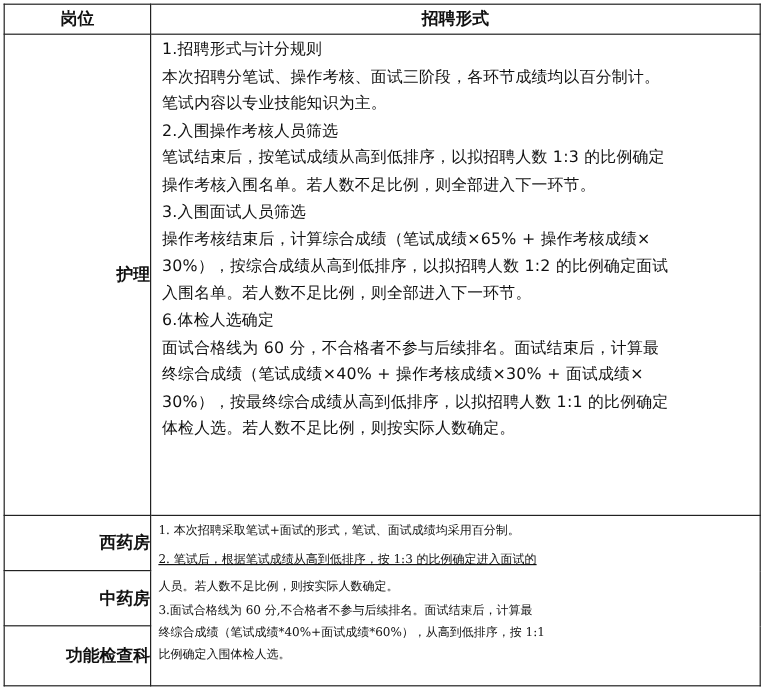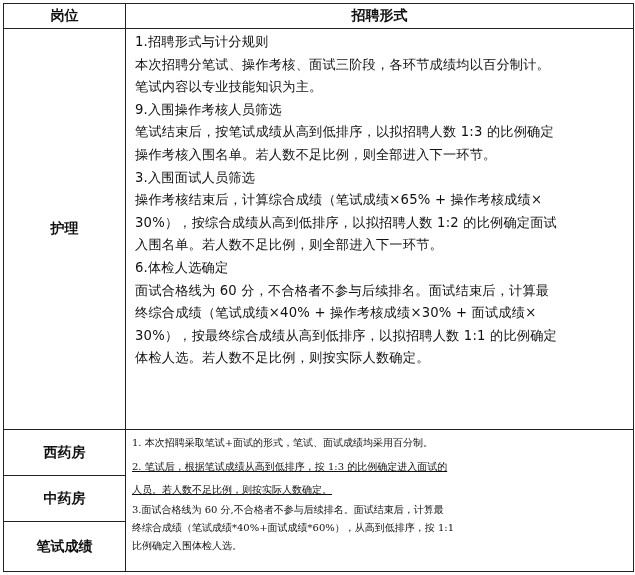--- a/index.html
+++ b/index.html
@@ -4,21 +4,21 @@
   <style>
     html, body { margin: 0; padding: 0; background: #ffffff; }
     body { width: 635px; height: 575px; position: relative; overflow: hidden;
       font-family: "DejaVu Sans", "Liberation Sans", sans-serif; color: #111; }
     table { position: absolute; left: 3px; top: 3px; border-collapse: collapse;
       width: 630px; table-layout: fixed; border-radius: 29px; }
     td, th { border: 1px solid #222; padding: 0; vertical-align: middle; }
     col.c1 { width: 122px; }
     col.c2 { width: 508px; }
     th { height: 24px; font-size: 14px; font-weight: bold; text-align: center; }
-    .post { font-size: 14px; font-weight: bold; text-align: center; }
+    .post { font-size: 14px; font-weight: bold; text-align: right; }
     .body-cell { padding: 2px 6px 4px 9px; font-size: 13.2px; line-height: 22.6px;
       letter-spacing: 0.2px; vertical-align: top; }
     .body-cell .line { display: block; white-space: nowrap; }
     .lower { font-family: "DejaVu Serif", "Liberation Serif", serif; font-size: 10px;
       line-height: 21.5px; padding: 1px 6px 1px 6px; vertical-align: top; }
     .lower .line { display: block; white-space: nowrap; }
     .lower .tight { line-height: 18px; }
   </style>
 </head>
 <body>
@@ -32,45 +32,45 @@
       <tr>
     <th>岗位</th>
     <th>招聘形式</th>
   </tr>
   <tr style="height:401px;">
     <td class="post">护理</td>
     <td class="body-cell">
       <span class="line">1.招聘形式与计分规则</span>
       <span class="line">本次招聘分笔试、操作考核、面试三阶段，各环节成绩均以百分制计。</span>
       <span class="line">笔试内容以专业技能知识为主。</span>
-      <span class="line">9.入围操作考核人员筛选</span>
+      <span class="line">2.入围操作考核人员筛选</span>
       <span class="line">笔试结束后，按笔试成绩从高到低排序，以拟招聘人数 1:3 的比例确定</span>
       <span class="line">操作考核入围名单。若人数不足比例，则全部进入下一环节。</span>
       <span class="line">3.入围面试人员筛选</span>
       <span class="line">操作考核结束后，计算综合成绩（笔试成绩×65% + 操作考核成绩×</span>
       <span class="line">30%），按综合成绩从高到低排序，以拟招聘人数 1:2 的比例确定面试</span>
       <span class="line">入围名单。若人数不足比例，则全部进入下一环节。</span>
       <span class="line">6.体检人选确定</span>
       <span class="line">面试合格线为 60 分，不合格者不参与后续排名。面试结束后，计算最</span>
       <span class="line">终综合成绩（笔试成绩×40% + 操作考核成绩×30% + 面试成绩×</span>
       <span class="line">30%），按最终综合成绩从高到低排序，以拟招聘人数 1:1 的比例确定</span>
       <span class="line">体检人选。若人数不足比例，则按实际人数确定。</span>
     </td>
   </tr>
   <tr style="height:46px;">
     <td class="post">西药房</td>
     <td class="lower" rowspan="3">
       <span class="line" style="line-height:24px;">1. 本次招聘采取笔试+面试的形式，笔试、面试成绩均采用百分制。</span>
       <span class="line" style="line-height:24px;text-decoration:underline;">2. 笔试后，根据笔试成绩从高到低排序，按 1:3 的比例确定进入面试的</span>
-      <span class="line" style="line-height:22px;text-decoration:underline;">人员。若人数不足比例，则按实际人数确定。</span>
+      <span class="line" style="line-height:22px;">人员。若人数不足比例，则按实际人数确定。</span>
       <span class="line tight">3.面试合格线为 60 分,不合格者不参与后续排名。面试结束后，计算最</span>
       <span class="line tight">终综合成绩（笔试成绩*40%+面试成绩*60%），从高到低排序，按 1:1</span>
       <span class="line tight">比例确定入围体检人选。</span>
     </td>
   </tr>
   <tr style="height:46px;">
     <td class="post">中药房</td>
   </tr>
   <tr style="height:50px;">
-    <td class="post">笔试成绩</td>
+    <td class="post">功能检查科</td>
   </tr>
 </tbody>
   </table>
 
 </body></html>

